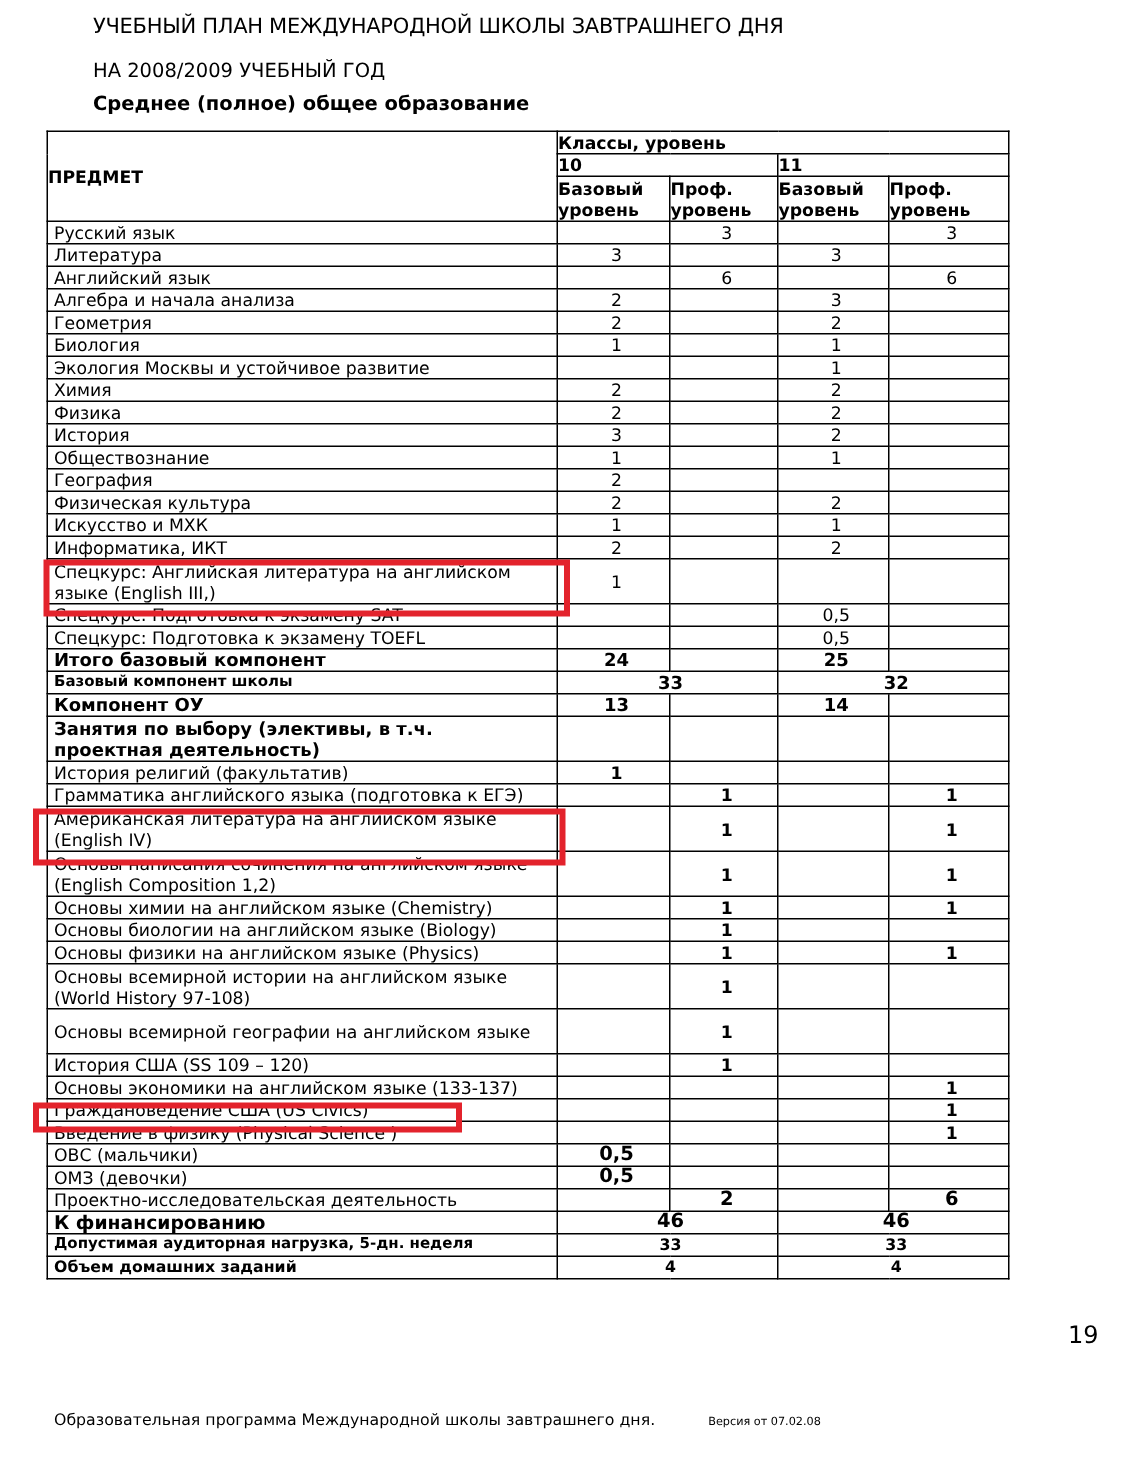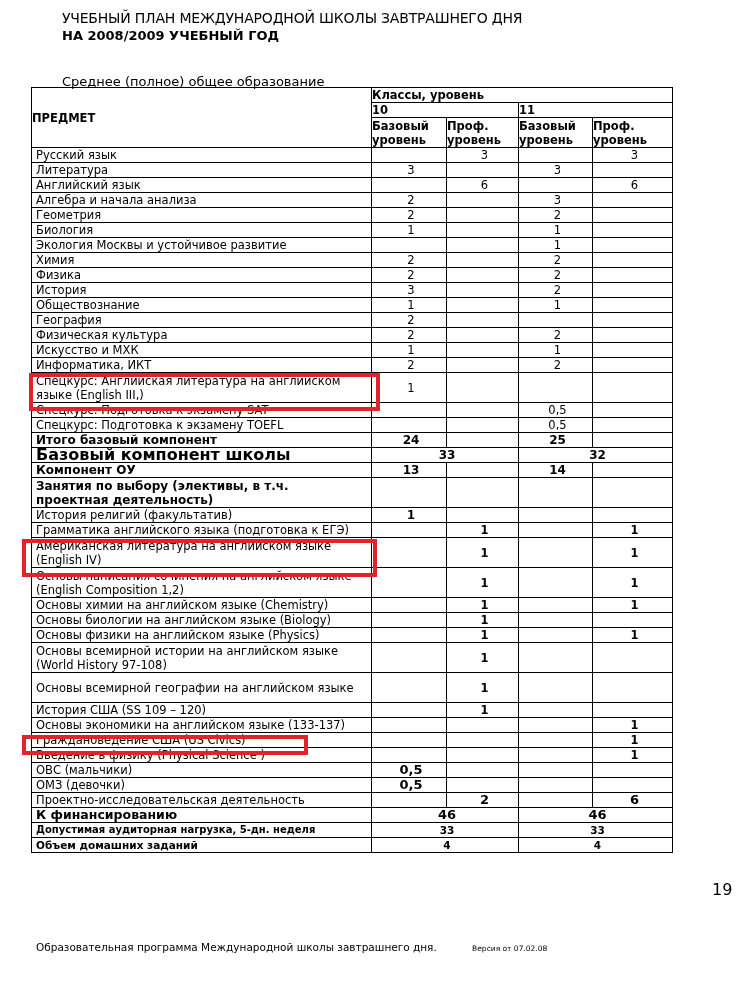--- a/index.html
+++ b/index.html
@@ -1,20 +1,20 @@
 <!DOCTYPE html>
 <html><head>
 <meta charset="utf-8">
 <style>
   html, body { margin: 0; padding: 0; background: #ffffff; }
   body { width: 751px; height: 983px; position: relative; overflow: hidden;
          font-family: "DejaVu Sans", "Liberation Sans", sans-serif; color: #000; }
   .title1 { position: absolute; left: 62px; top: 10px; font-size: 14px; font-weight: normal; letter-spacing: -0.2px; white-space: nowrap; text-align: center; }
-  .title2 { position: absolute; left: 62px; top: 28px; font-size: 13px; font-weight: bold; white-space: nowrap; }
-  .title3 { position: absolute; left: 62px; top: 74px; font-size: 13px; font-weight: normal; white-space: nowrap; }
+  .title2 { position: absolute; left: 62px; top: 40px; font-size: 13px; font-weight: normal; white-space: nowrap; }
+  .title3 { position: absolute; left: 62px; top: 62px; font-size: 13px; font-weight: bold; white-space: nowrap; }
   table.plan { position: absolute; left: 31px; top: 87px; border-collapse: collapse; table-layout: fixed; width: 641px; }
   table.plan td, table.plan th { border: 1px solid #000; padding: 0 0 0 4px; font-size: 11.5px; line-height: 14px; vertical-align: middle; overflow: hidden; }
   table.plan th { font-weight: bold; text-align: left; padding: 0; font-size: 11.5px; }
   td.num { text-align: center; padding: 0; }
   td.b, td.num.b { font-weight: bold; }
   tr.r1 td { height: 14px; }
   tr.r2 td { height: 29px; }
   .hl { position: absolute; border: 4px solid #e3232c; box-sizing: border-box; pointer-events: none; }
   .footer { position: absolute; left: 36px; top: 941px; font-size: 10.5px; white-space: nowrap; }
   .footer .small { font-size: 7.5px; padding-left: 32px; }
@@ -179,21 +179,21 @@
       </tr>
 
   <tr class="r1">
         <td class="b" style="font-size:12px">Итого базовый компонент</td>
         <td class="num b" style="font-size:12px">24</td>
         <td></td>
         <td class="num b" style="font-size:12px">25</td>
         <td></td>
       </tr>
   <tr class="r1">
-        <td class="b" style="font-size:16px">Базовый компонент школы</td>
+        <td class="b" style="font-size:10px">Базовый компонент школы</td>
         <td colspan="2" class="num b" style="font-size:12px">33</td>
         <td colspan="2" class="num b" style="font-size:12px">32</td>
       </tr>
   <tr class="r1">
         <td class="b" style="font-size:12px">Компонент ОУ</td>
         <td class="num b" style="font-size:12px">13</td>
         <td></td>
         <td class="num b" style="font-size:12px">14</td>
         <td></td>
       </tr>

